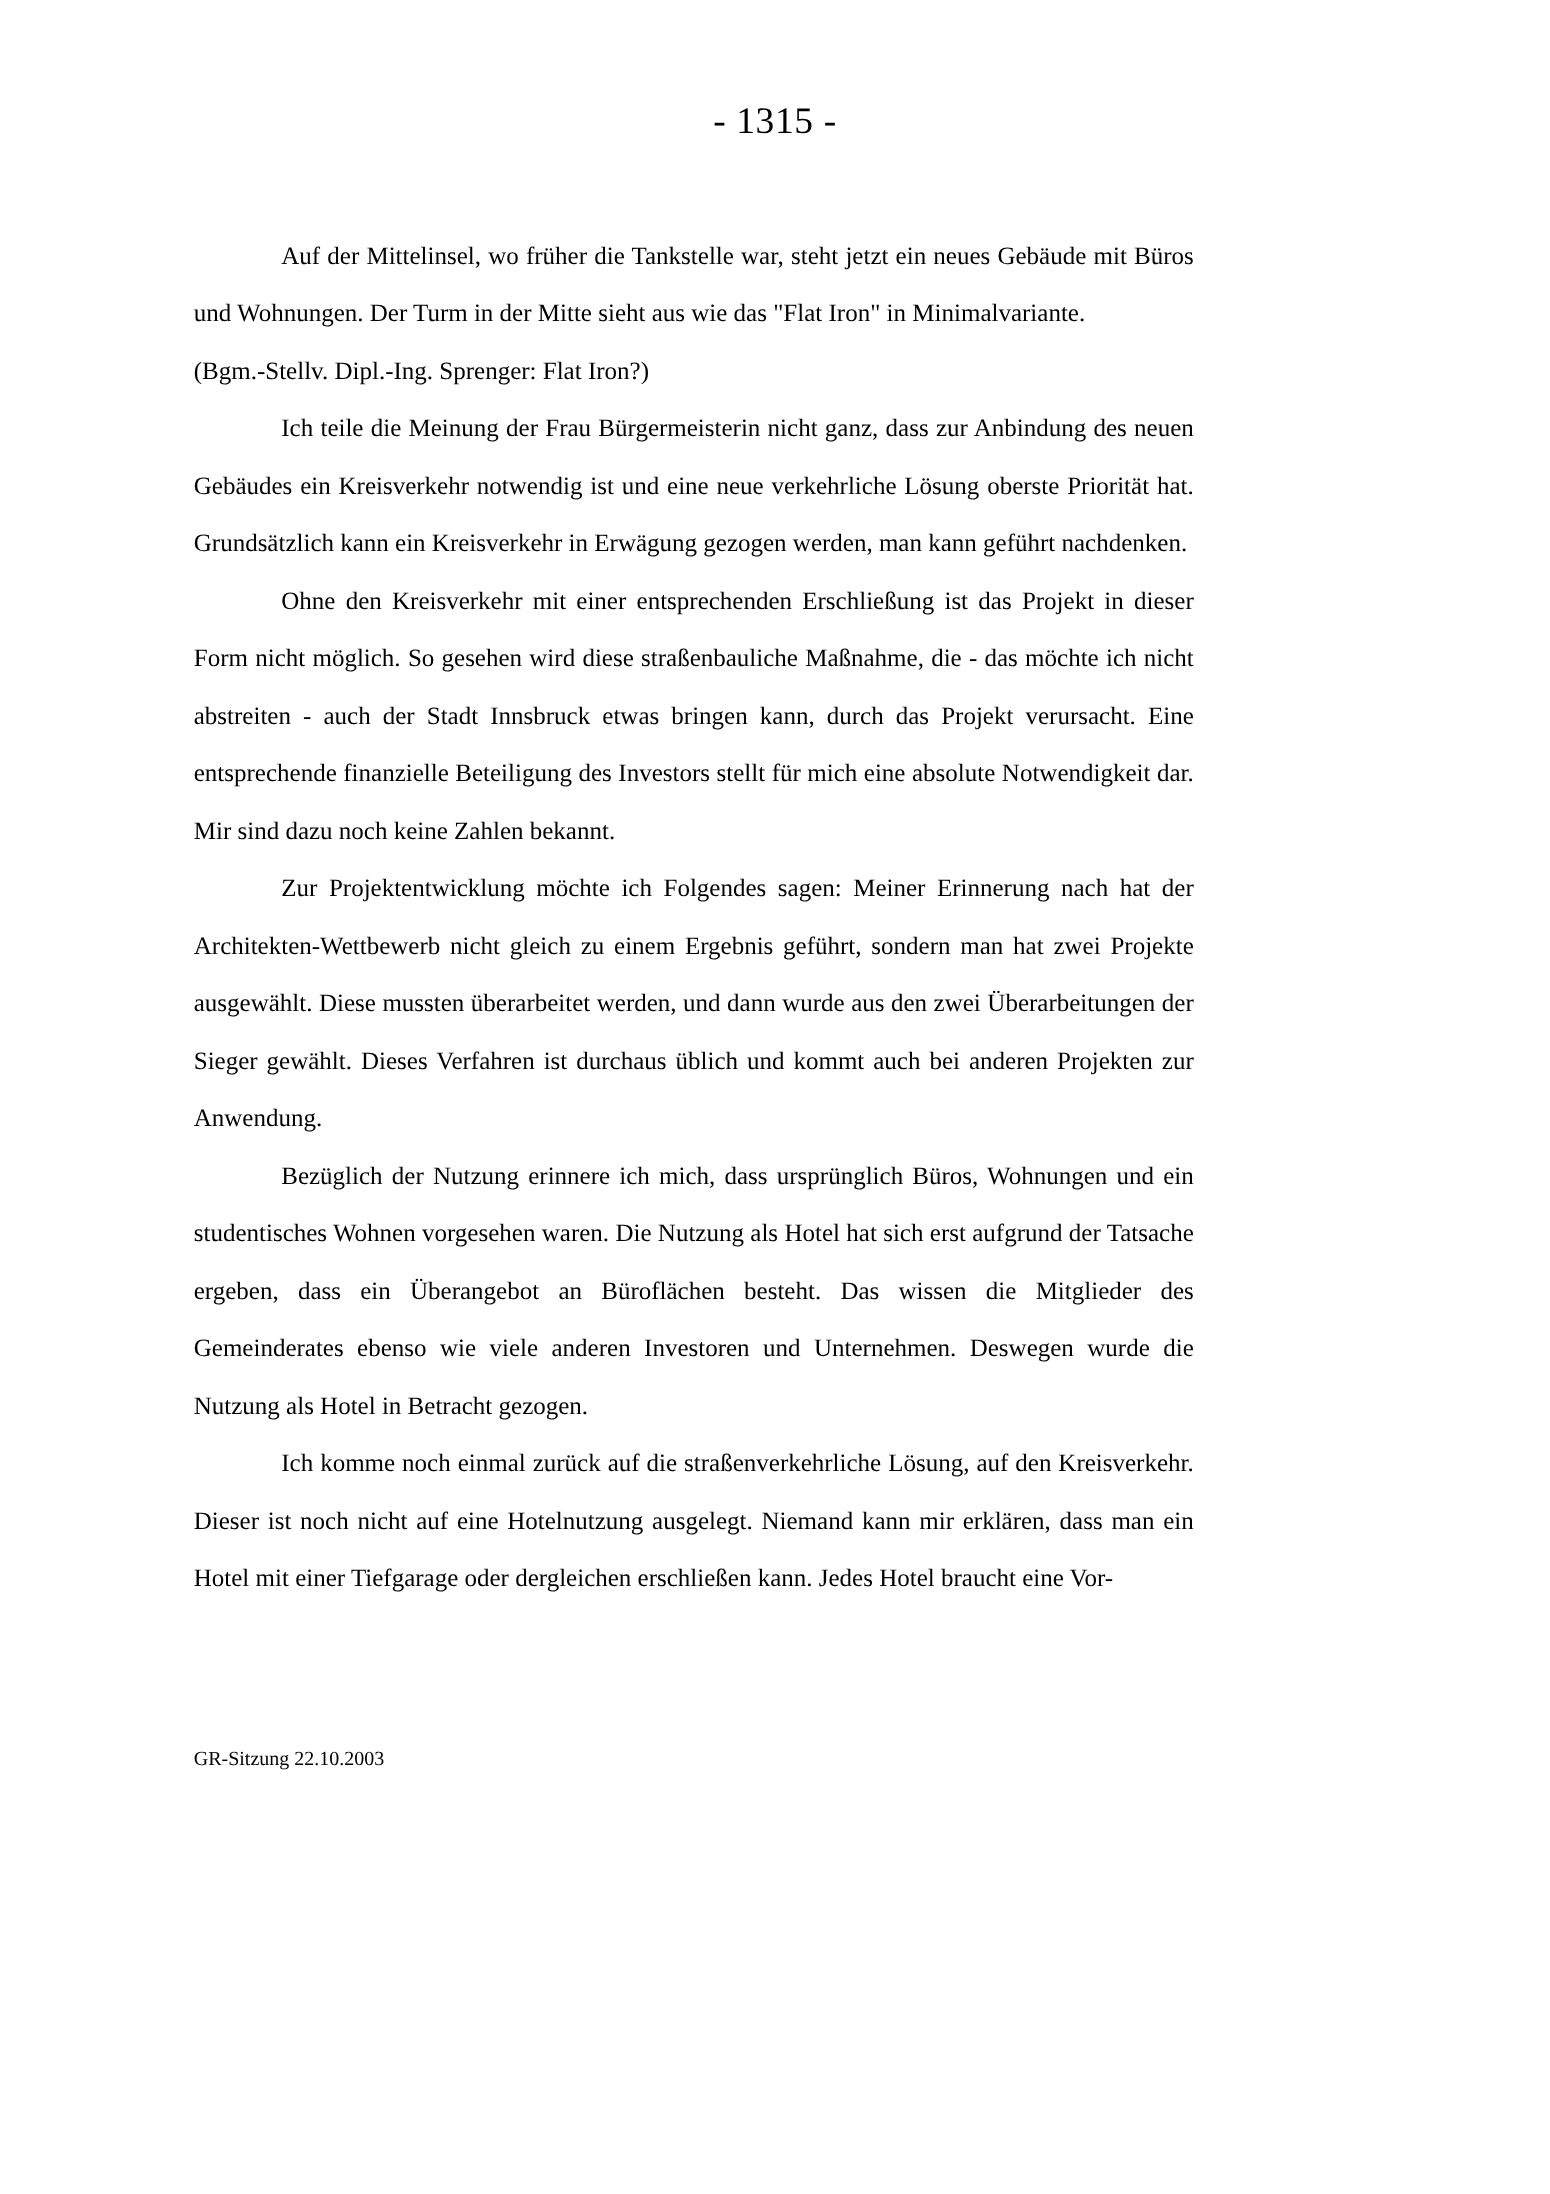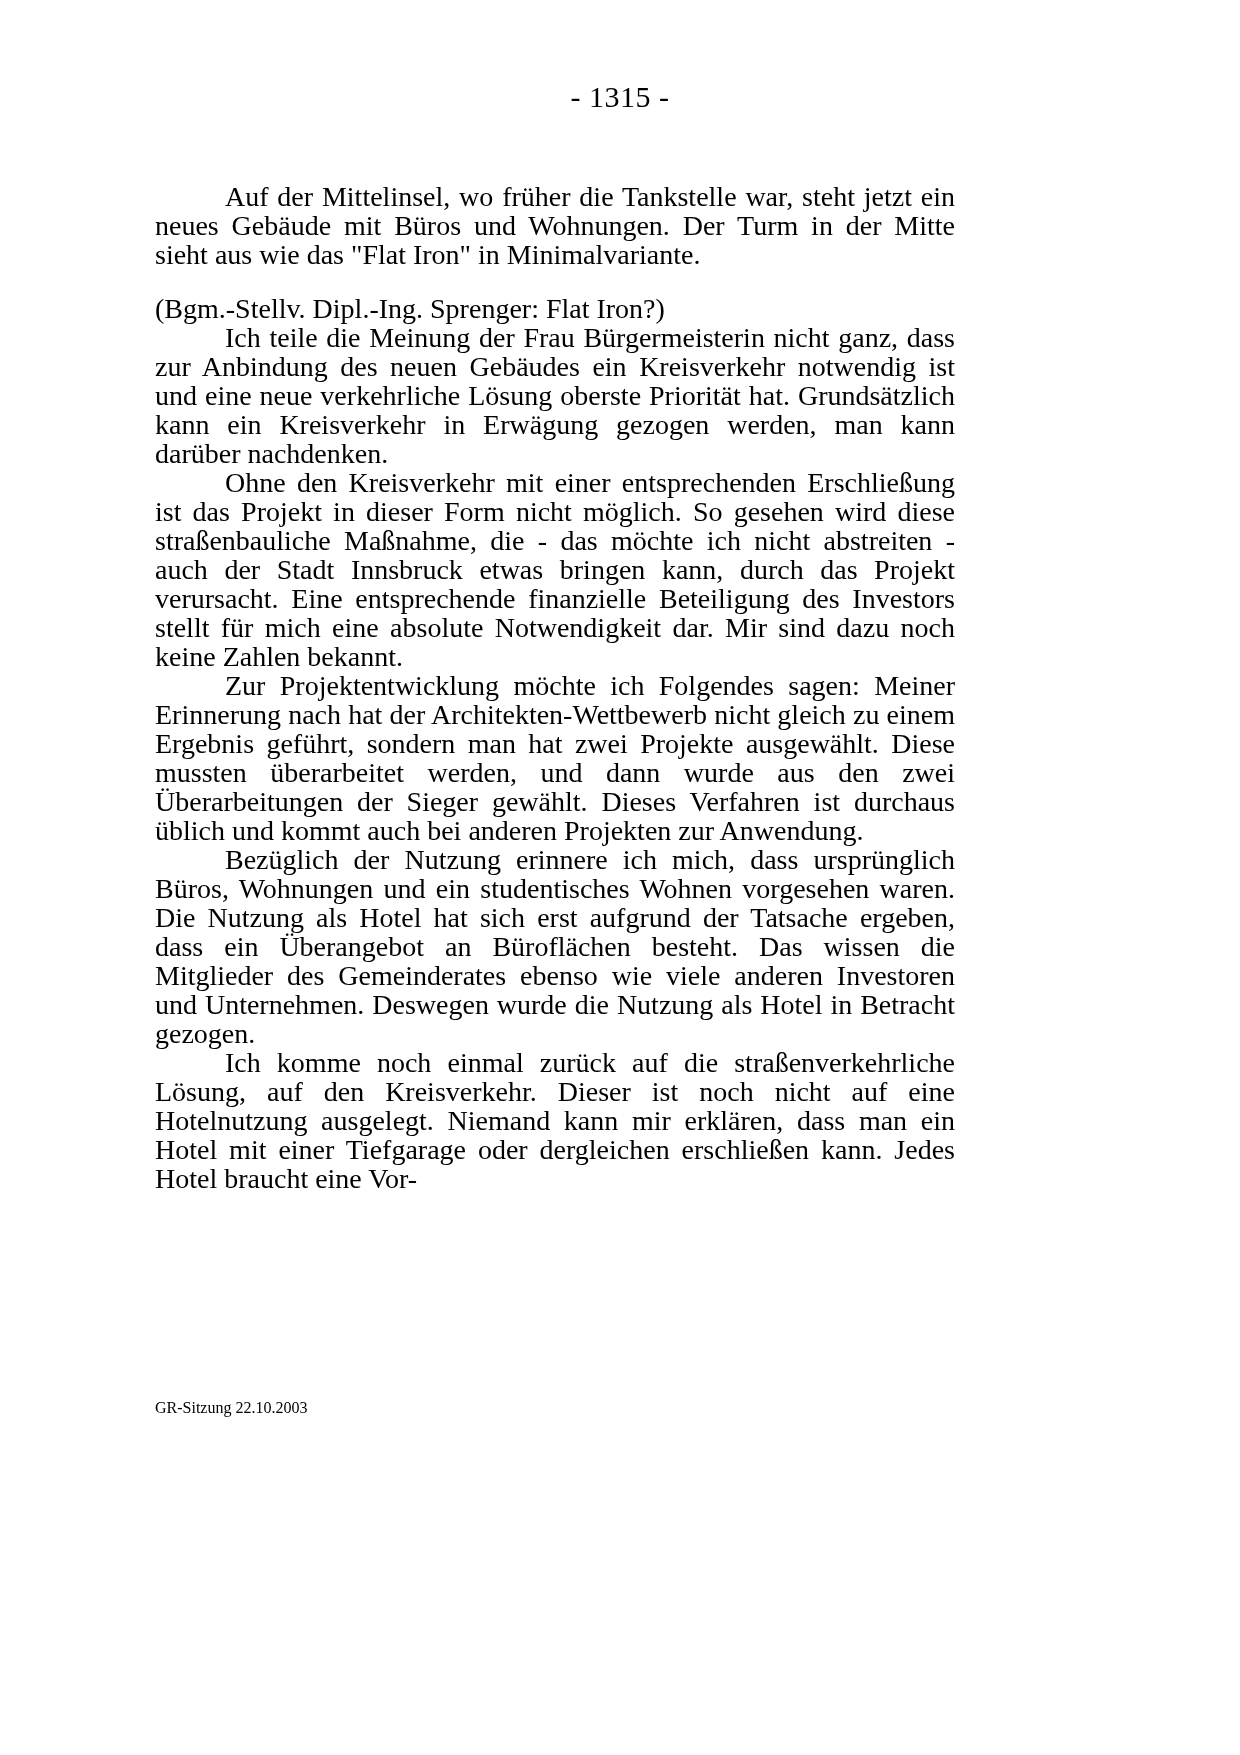--- a/index.html
+++ b/index.html
@@ -31,53 +31,52 @@
     font-size: 30px;
     letter-spacing: 0.5px;
   }
   .content {
     position: absolute;
     top: 182px;
     left: 155px;
     width: 800px;
   }
   .para {
-    font-size: 28px;
-    line-height: 29px;
+    font-size: 20px;
+    line-height: 46px;
     text-align: justify;
     text-justify: inter-word;
     margin: 0;
     hyphens: manual;
   }
   .para.indent {
     text-indent: 70px;
   }
   .para.noindent {
     text-indent: 0;
-    margin-top: 25px;
   }
   .footer {
     position: absolute;
     top: 1395px;
     left: 155px;
     font-size: 16px;
     line-height: 26px;
   }
 </style>
 </head>
 <body>
 
 <div class="page">
 
   <div class="page-number">- 1315 -</div>
 
   <div class="content">
     <p class="para indent">Auf der Mittelinsel, wo früher die Tankstelle war, steht jetzt ein neues Gebäude mit Büros und Wohnungen. Der Turm in der Mitte sieht aus wie das "Flat Iron" in Minimalvariante.</p>
     <p class="para noindent">(Bgm.-Stellv. Dipl.-Ing. Sprenger: Flat Iron?)</p>
-    <p class="para indent">Ich teile die Meinung der Frau Bürgermeisterin nicht ganz, dass zur Anbindung des neuen Gebäudes ein Kreisverkehr notwendig ist und eine neue verkehrliche Lösung oberste Priorität hat. Grundsätzlich kann ein Kreisverkehr in Erwägung gezogen werden, man kann darüber nachdenken.</p>
+    <p class="para indent">Ich teile die Meinung der Frau Bürgermeisterin nicht ganz, dass zur Anbindung des neuen Gebäudes ein Kreisverkehr notwendig ist und eine neue verkehrliche Lösung oberste Priorität hat. Grundsätzlich kann ein Kreisverkehr in Erwägung gezogen werden, man kann geführt nachdenken.</p>
     <p class="para indent">Ohne den Kreisverkehr mit einer entsprechenden Erschließung ist das Projekt in dieser Form nicht möglich. So gesehen wird diese straßenbauliche Maßnahme, die - das möchte ich nicht abstreiten - auch der Stadt Innsbruck etwas bringen kann, durch das Projekt verursacht. Eine entsprechende finanzielle Beteiligung des Investors stellt für mich eine absolute Notwendigkeit dar. Mir sind dazu noch keine Zahlen bekannt.</p>
     <p class="para indent">Zur Projektentwicklung möchte ich Folgendes sagen: Meiner Erinnerung nach hat der Architekten-Wettbewerb nicht gleich zu einem Ergebnis geführt, sondern man hat zwei Projekte ausgewählt. Diese mussten überarbeitet werden, und dann wurde aus den zwei Überarbeitungen der Sieger gewählt. Dieses Verfahren ist durchaus üblich und kommt auch bei anderen Projekten zur Anwendung.</p>
     <p class="para indent">Bezüglich der Nutzung erinnere ich mich, dass ursprünglich Büros, Wohnungen und ein studentisches Wohnen vorgesehen waren. Die Nutzung als Hotel hat sich erst aufgrund der Tatsache ergeben, dass ein Überangebot an Büroflächen besteht. Das wissen die Mitglieder des Gemeinderates ebenso wie viele anderen Investoren und Unternehmen. Deswegen wurde die Nutzung als Hotel in Betracht gezogen.</p>
     <p class="para indent">Ich komme noch einmal zurück auf die straßenverkehrliche Lösung, auf den Kreisverkehr. Dieser ist noch nicht auf eine Hotelnutzung ausgelegt. Niemand kann mir erklären, dass man ein Hotel mit einer Tiefgarage oder dergleichen erschließen kann. Jedes Hotel braucht eine Vor-</p>
   </div>
 
   <div class="footer">GR-Sitzung 22.10.2003</div>
 
 </div>
 

